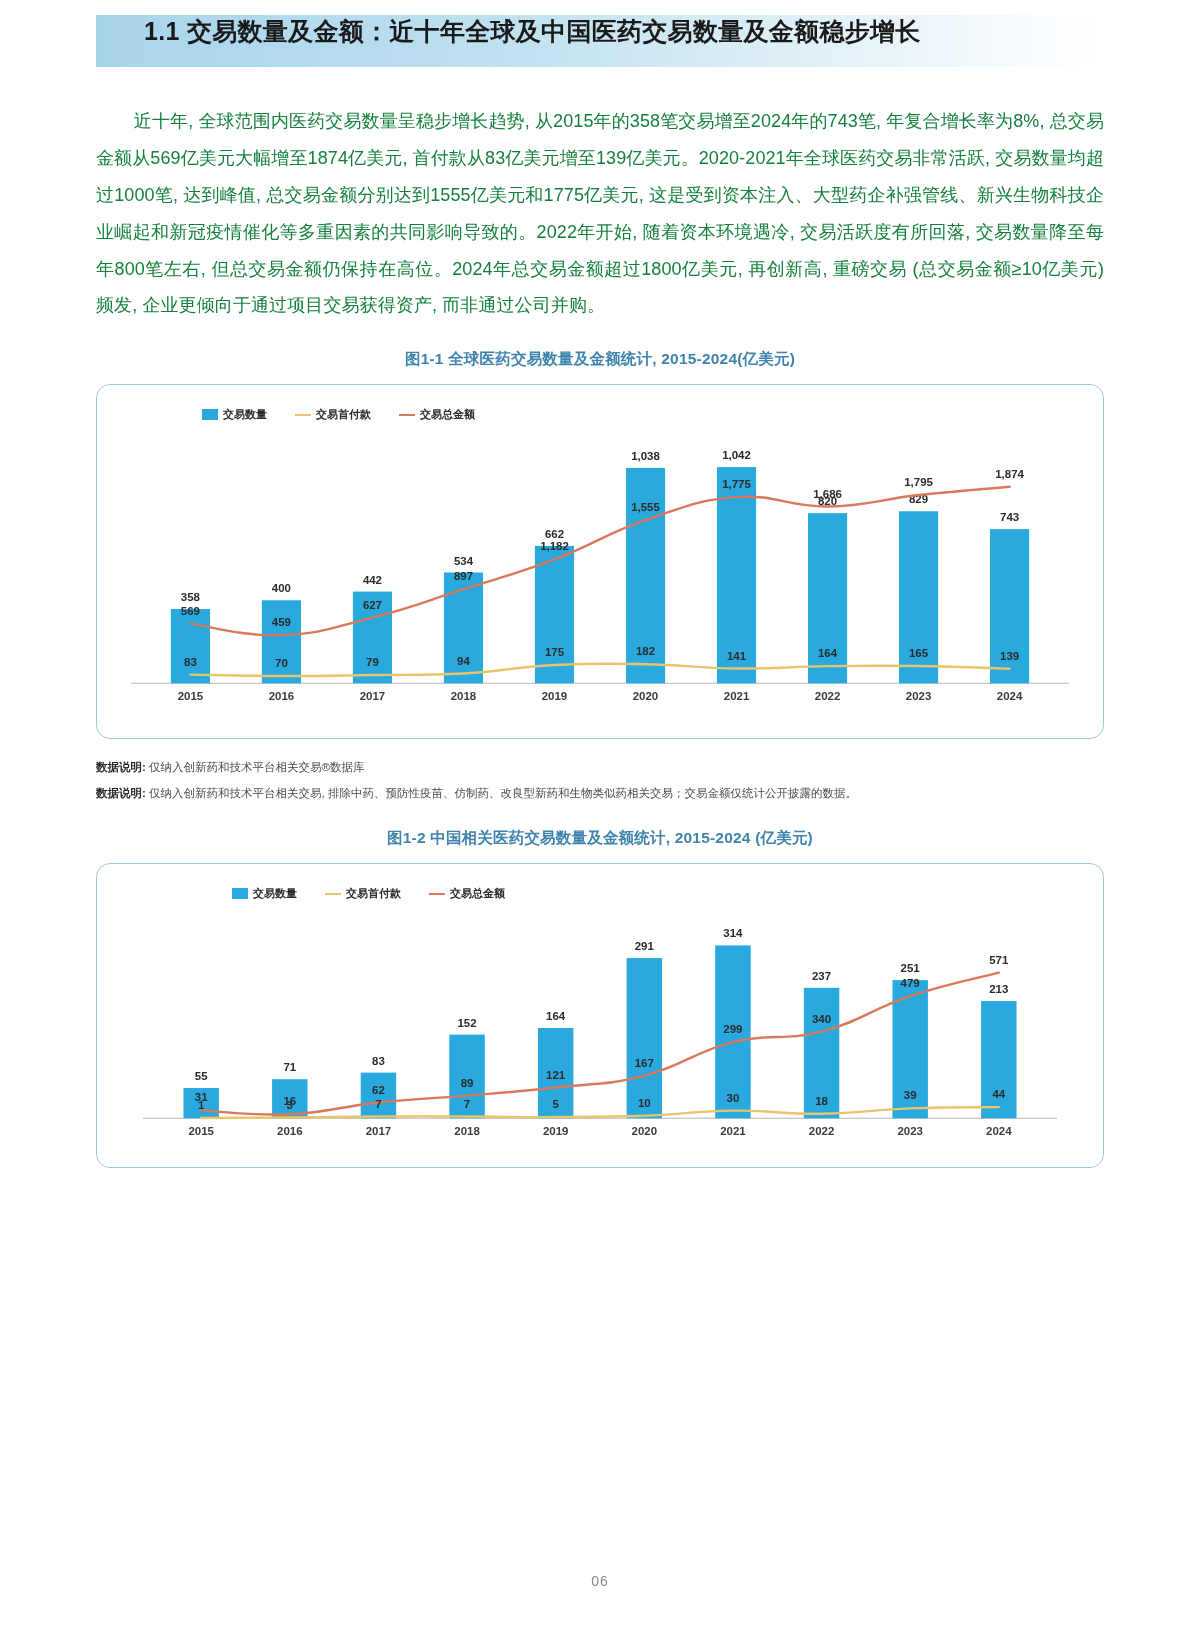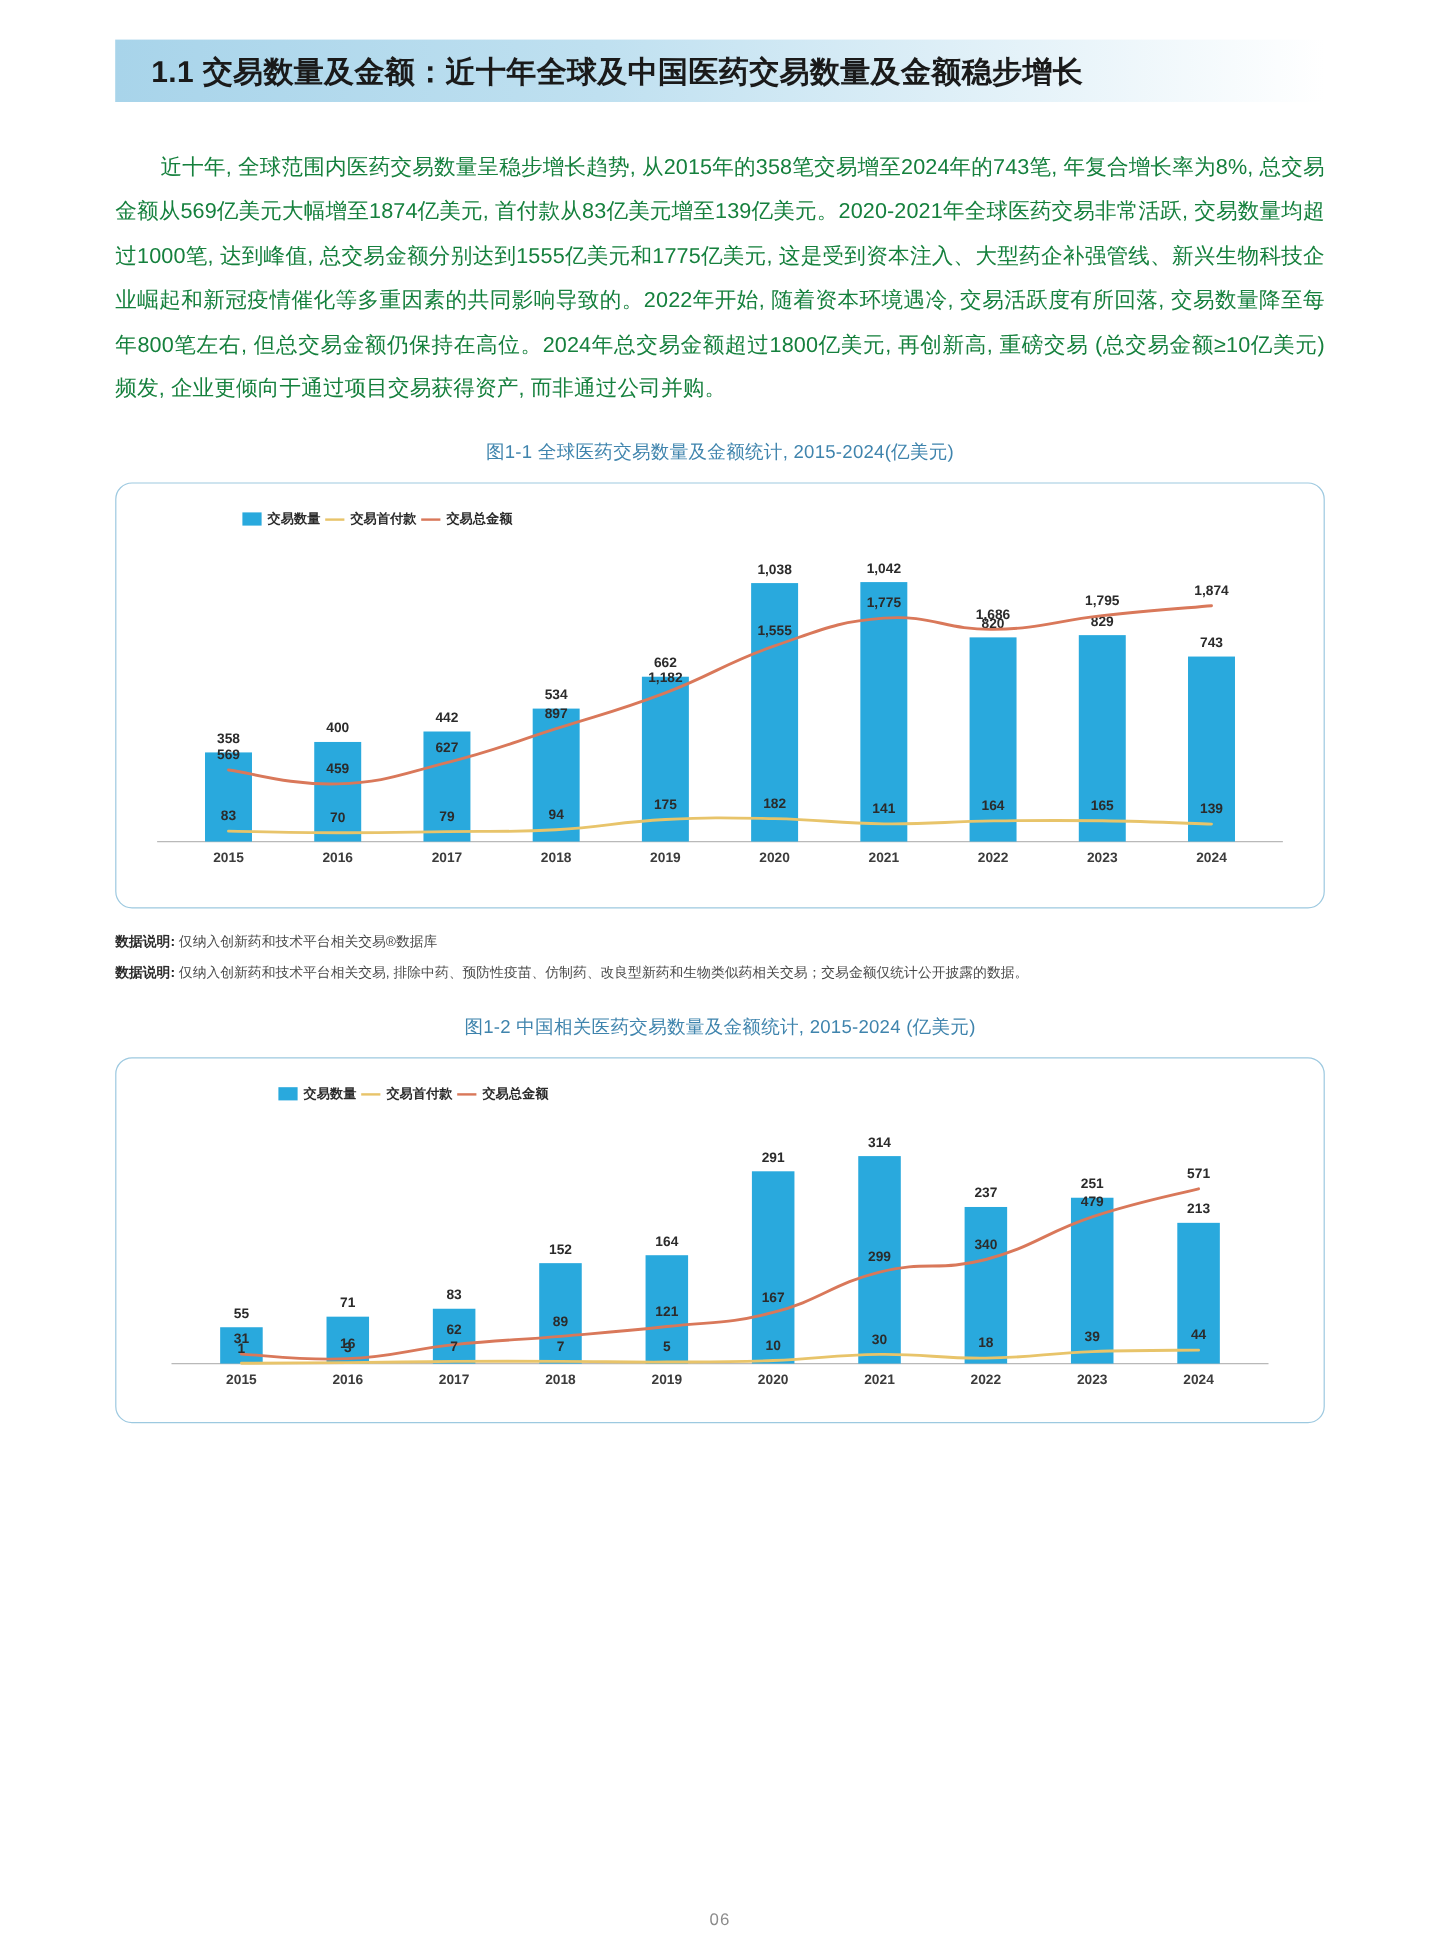--- a/index.html
+++ b/index.html
@@ -39,26 +39,25 @@
     padding-right: 2px;
   }
   .header-rule {
     margin-top: 6px;
     height: 3px;
     background: linear-gradient(to right, #9fc8dd, #cfe3ef);
   }
 
   
   .section-bar {
-    margin-top: 33px;
+    margin-top: 15px;
     height: 52px;
     background: linear-gradient(to right, #a8d4ea 0%, #bfe0f0 40%, #ffffff 100%);
     display: flex;
-    align-items: center;
-    padding-left: 30px;
+    padding-left: 48px;
     box-sizing: border-box;
   }
   .section-bar h1 {
     margin: 0;
     font-size: 25px;
     font-weight: 800;
     color: #1a1a1a;
     letter-spacing: 0.3px;
     white-space: nowrap;
   }
@@ -75,21 +74,21 @@
   }
   .para.second {
     margin-top: 62px;
   }
 
   
   .fig-title {
     margin-top: 25px;
     text-align: center;
     font-size: 15.5px;
-    font-weight: 400;
+    font-weight: 700;
     color: #3f84ad;
     letter-spacing: 0.2px;
   }
   .chart-box {
     margin-top: 14px;
     border: 1px solid #9dc9e0;
     border-radius: 14px;
     background: #ffffff;
     box-sizing: border-box;
   }
@@ -100,21 +99,21 @@
     position: relative;
     width: 100%;
     height: 100%;
   }
 
   
   .legend {
     position: absolute;
     display: flex;
     align-items: center;
-    gap: 4px;
+    gap: 28px;
     font-size: 11px;
     font-weight: 700;
     color: #2b2b2b;
   }
   .legend-item {
     display: flex;
     align-items: center;
     gap: 5px;
     white-space: nowrap;
   }

